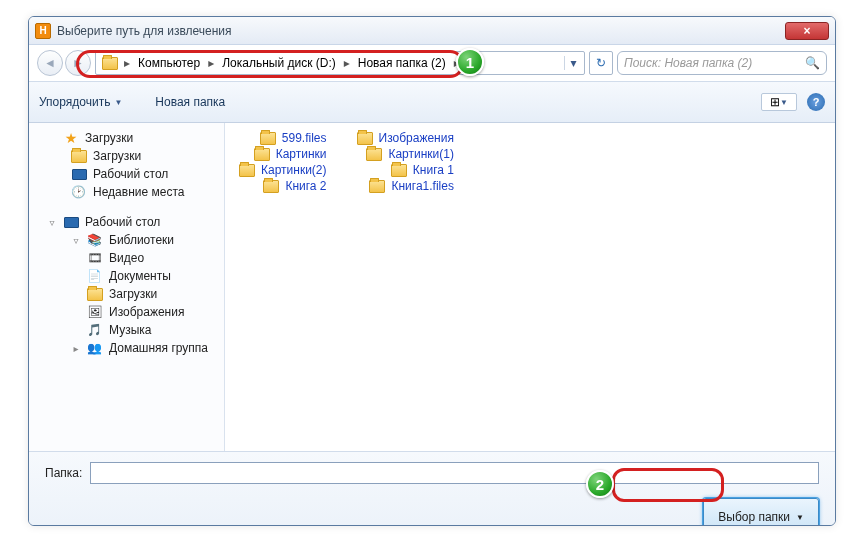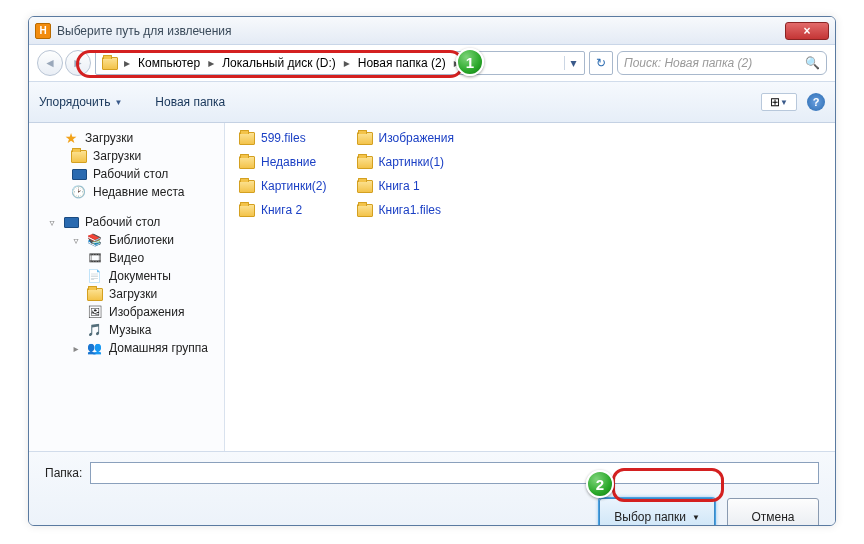--- a/index.html
+++ b/index.html
@@ -38,21 +38,21 @@
 .body-area { display: flex; height: 328px; }
 .sidebar { width: 196px; border-right: 1px solid #d9e2ee; overflow: hidden; padding: 6px 0; background: #fbfcfe; }
 .tree-group { margin-bottom: 12px; }
 .tree-item { display: flex; align-items: center; padding: 2px 0 2px 18px; gap: 6px; color: #222; white-space: nowrap; }
 .tree-item.sub { padding-left: 42px; }
 .tree-item.subsub { padding-left: 58px; }
 .tree-exp { width: 10px; color: #888; font-size: 10px; display: inline-block; text-align: center; }
 .ico { width: 16px; height: 14px; display: inline-flex; align-items: center; justify-content: center; }
 
 .file-area { flex: 1; padding: 8px 14px; display: flex; gap: 30px; align-items: flex-start; }
-.file-col { display: flex; flex-direction: column; gap: 10px; }
+.file-col { display: flex; flex-direction: column; gap: 2px; align-items: flex-end; }
 .file-item { display: flex; align-items: center; gap: 6px; color: #1a3fc4; }
 .file-item .fname { }
 
 .bottom-panel { border-top: 1px solid #d1dceb; background: linear-gradient(#f6f9fd, #eaf1f9); padding: 10px 16px; }
 .folder-row { display: flex; align-items: center; gap: 8px; margin-bottom: 14px; }
 .folder-row label { color: #222; }
 .folder-input { flex: 1; height: 22px; border: 1px solid #8aa0bc; background: #fff; padding: 0 4px; }
 .btn-row { display: flex; justify-content: flex-end; gap: 12px; align-items: center; }
 .win-btn { min-width: 92px; height: 38px; border: 1px solid #8a9ab0; background: linear-gradient(#fdfdfd, #e5e9ef); border-radius: 3px; color: #222; display: flex; align-items: center; justify-content: center; padding: 0 14px; }
 .win-btn.primary { border: 1px solid #3a8ac8; background: linear-gradient(#eaf4fd, #c8e2f6); box-shadow: 0 0 2px #6ab0e8 inset; }
@@ -202,21 +202,21 @@
         <div class="file-item">
             <span class="ico">
               <div class="folder-ico"></div>
             </span>
             <span class="fname">599.files</span>
           </div>
         <div class="file-item">
             <span class="ico">
               <div class="folder-ico"></div>
             </span>
-            <span class="fname">Недавние</span>
+            <span class="fname">Картинки</span>
           </div>
         <div class="file-item">
             <span class="ico">
               <div class="folder-ico"></div>
             </span>
             <span class="fname">Картинки(2)</span>
           </div>
         <div class="file-item">
             <span class="ico">
               <div class="folder-ico"></div>
@@ -256,21 +256,20 @@
   <div class="bottom-panel">
     <div class="folder-row">
       <label>Папка:</label>
       <input class="folder-input" value="" style="">
     </div>
     <div class="btn-row">
       <div class="win-btn primary glow">
           <span>Выбор папки</span>
           <span style="margin-left:6px;font-size:8px;">▼</span>
         </div>
-      <div class="win-btn">Отмена</div>
     </div>
   </div>
 
 </div>
 
 <div class="highlight-red hl1"></div>
 <div class="callout co1">1</div>
 <div class="highlight-red hl2"></div>
 <div class="callout co2">2</div>
 

